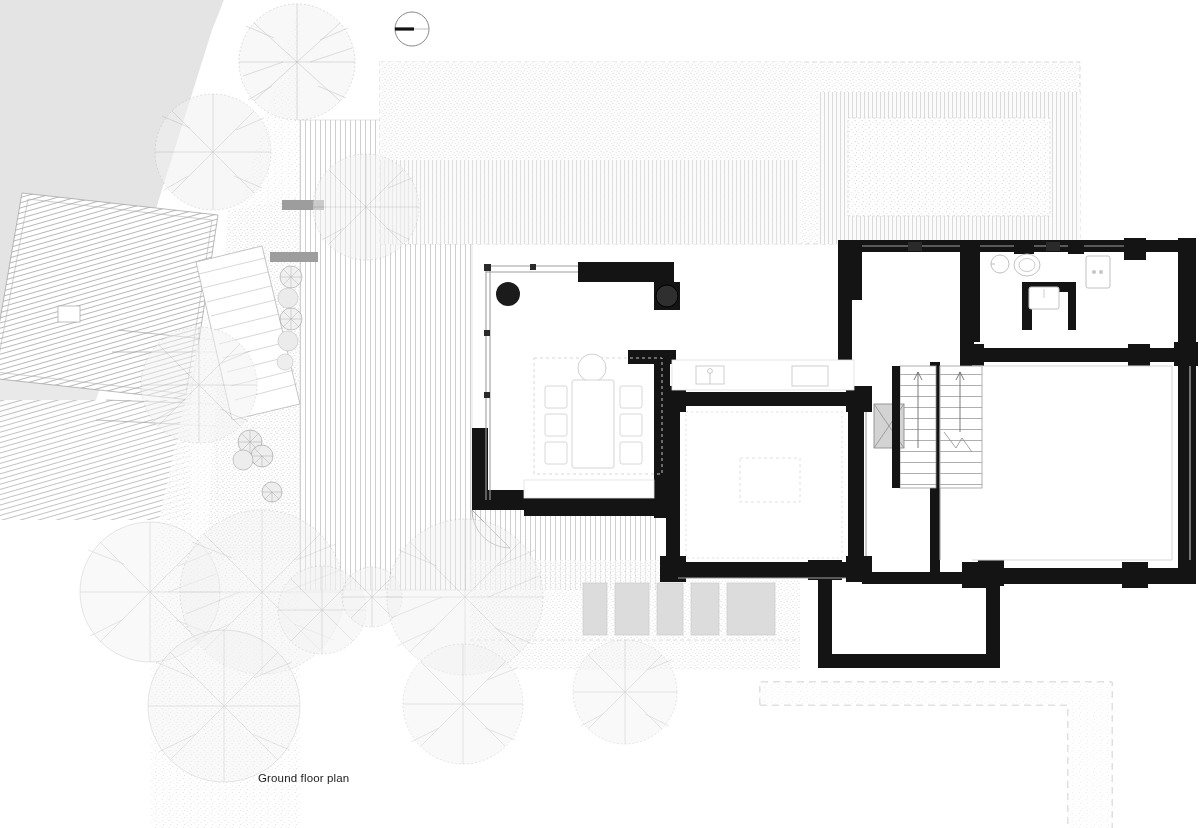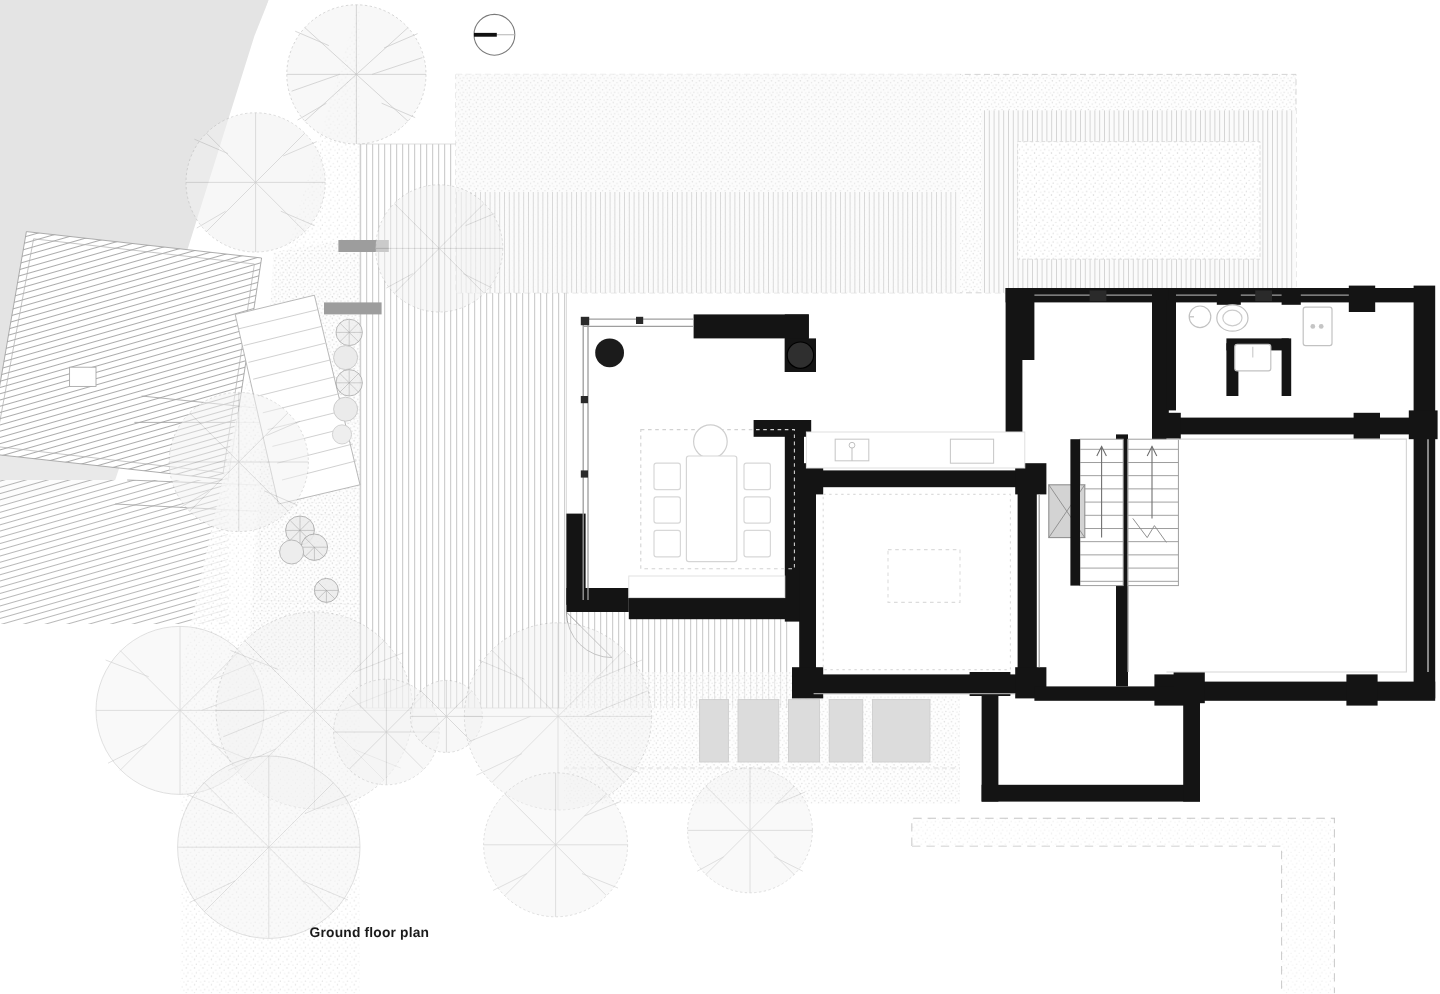--- a/index.html
+++ b/index.html
@@ -10,21 +10,20 @@
   }
   body {
     font-family: "Liberation Sans", sans-serif;
   }
   #plan-root {
     position: relative;
     width: 1200px;
     height: 828px;
     background: #ffffff;
     overflow: hidden;
-    font-weight: bold;
   }
   #plan-svg {
     position: absolute;
     left: 0;
     top: 0;
     width: 1200px;
     height: 828px;
     display: block;
   }
   .caption-layer {

